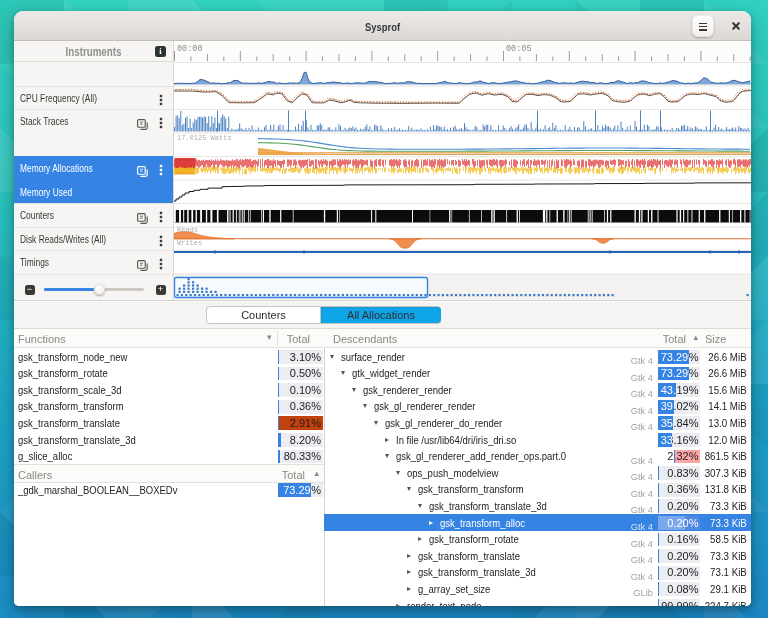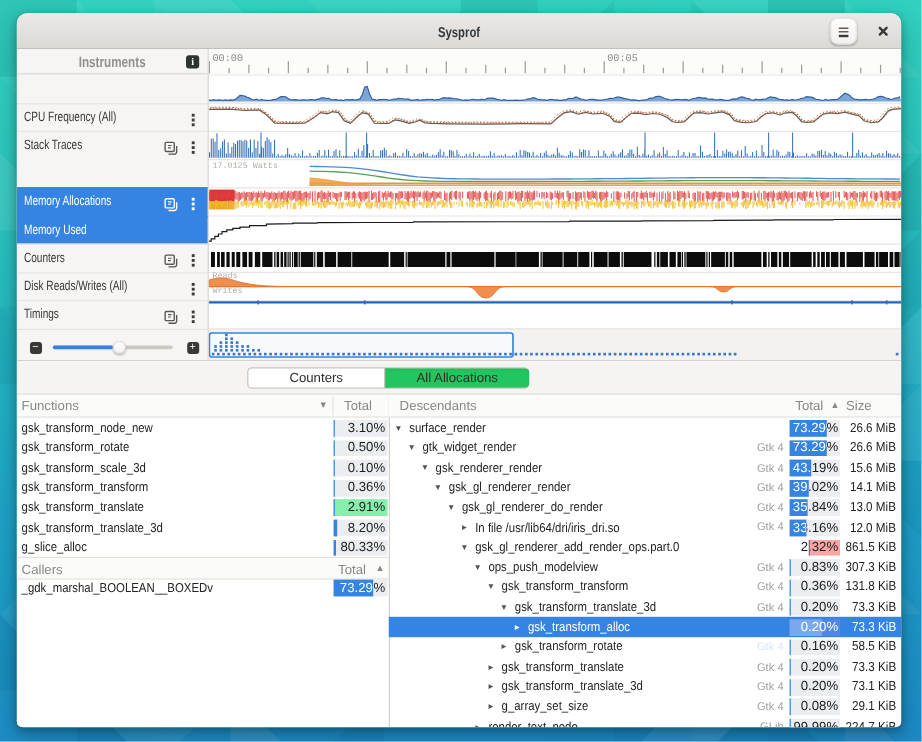--- a/index.html
+++ b/index.html
@@ -33,38 +33,38 @@
 #ztrack::before { content:""; position:absolute; left:0; width:50px; height:2.5px; background:#3584e4; border-radius:2px; }
 #zknob { position:absolute; left:80px; top:9px; width:11px; height:11px; border-radius:50%; background:linear-gradient(#fff,#f4f2f0);
   box-shadow:0 1px 2px rgba(0,0,0,.3), inset 0 0 0 1px rgba(0,0,0,.12); }
 #bottom { position:absolute; left:0; top:289px; width:100%; height:306px; background:#fff; border-top:1px solid #d5d0cb; }
 #tabstrip { position:absolute; top:1px; left:0; width:100%; height:27px; background:#f5f4f3; border-bottom:1px solid #dedad6; }
 #tabs { position:absolute; left:192px; top:4px; height:17.5px; display:flex; }
 .tab { font-size:11px; color:#2f2d2b; background:#fff; border:1px solid #c9c3bd; padding:2px 0 0 0; text-align:center; height:17.5px; }
 .tab:first-child { border-radius:4px 0 0 4px; width:115px; }
 .tab:nth-child(2) { width:97px; border-left:none; border-right:none; }
 .tab:last-child { border-radius:0 4px 4px 0; width:120px; }
-.selt { background:#22c55e; box-shadow:inset 0 1px 2px rgba(0,0,0,.08); }
+.selt { background:#0ea5e9; box-shadow:inset 0 1px 2px rgba(0,0,0,.08); }
 #lpanel { position:absolute; left:0; top:0; width:310px; height:305px; }
 #rpanel { position:absolute; left:310px; top:0; width:427px; height:306px; }
 #rdiv { position:absolute; left:0; top:28px; width:1px; height:278px; background:#d5d0cb; }
 .phead { position:absolute; left:0; width:100%; height:19px; background:#fbfbfa; border-bottom:1px solid #e4e1dd; }
 .hname { position:absolute; top:3.5px; font-size:11px; color:#8a8884; }
 .sorta { position:absolute; top:3px; font-size:9px; color:#8a8884; }
 .trow { position:absolute; left:0; width:100%; height:16.6px; }
 .fname { position:absolute; left:4px; top:2.5px; font-size:10.8px; color:#232325; transform:scaleX(.88); transform-origin:0 0; white-space:nowrap; }
 .tot { position:absolute; right:1.5px; top:2px; height:13.8px; }
 .bar { position:absolute; left:0; top:0; height:100%; overflow:hidden; }
 .pvw { position:absolute; top:0.5px; font-size:11px; color:#fff; white-space:nowrap; }
 .pv { position:absolute; right:1.5px; top:0.5px; font-size:11px; }
 .drow { position:absolute; left:0; width:100%; height:16.6px; }
 .selr { background:#3584e4; }
 .exp { position:absolute; top:3.5px; font-size:8px; }
 .dname { position:absolute; top:2.5px; font-size:10.8px; transform:scaleX(.88); transform-origin:0 0; white-space:nowrap; }
-.lib { position:absolute; right:98px; top:20px; font-size:9.3px; }
+.lib { position:absolute; right:98px; top:8px; font-size:9.3px; }
 .drow .tot { right:51px; }
 .size { position:absolute; right:4px; top:2.5px; font-size:10.8px; transform:scaleX(.9); transform-origin:100% 0; white-space:nowrap; }
 
 </style></head>
 <body>
 <svg id="bgtri" width="768" height="618" viewBox="0 0 768 618">
     <polygon points="0,0 64,0 0,64" fill="#003a52" opacity="0.086"></polygon>
     <polygon points="64,0 64,64 0,64" fill="#003a52" opacity="0.065"></polygon>
     <polygon points="64,0 128,64 64,64" fill="#ffffff" opacity="0.068"></polygon>
     <polygon points="128,0 192,64 128,64" fill="#ffffff" opacity="0.059"></polygon>
@@ -601,21 +601,21 @@
           </div>
           <div class="trow" style="top:96.8px">
             <span class="fname">gsk_transform_transform</span>
             <span class="tot" style="width:45px;background:#ebedf0">
               <span class="pv" style="color:#1d1d1f">0.36%</span>
               <span class="bar" style="width:1.4px;background:#3584e4"></span>
             </span>
           </div>
           <div class="trow" style="top:113.4px">
             <span class="fname">gsk_transform_translate</span>
-            <span class="tot" style="width:45px;background:#86efac">
+            <span class="tot" style="width:45px;background:#c2410c">
               <span class="pv" style="color:#1d1d1f">2.91%</span>
               <span class="bar" style="width:1.4px;background:#3584e4"></span>
             </span>
           </div>
           <div class="trow" style="top:130.0px">
             <span class="fname">gsk_transform_translate_3d</span>
             <span class="tot" style="width:45px;background:#ebedf0">
               <span class="pv" style="color:#1d1d1f">8.20%</span>
               <span class="bar" style="width:3.7px;background:#3584e4"></span>
             </span>

